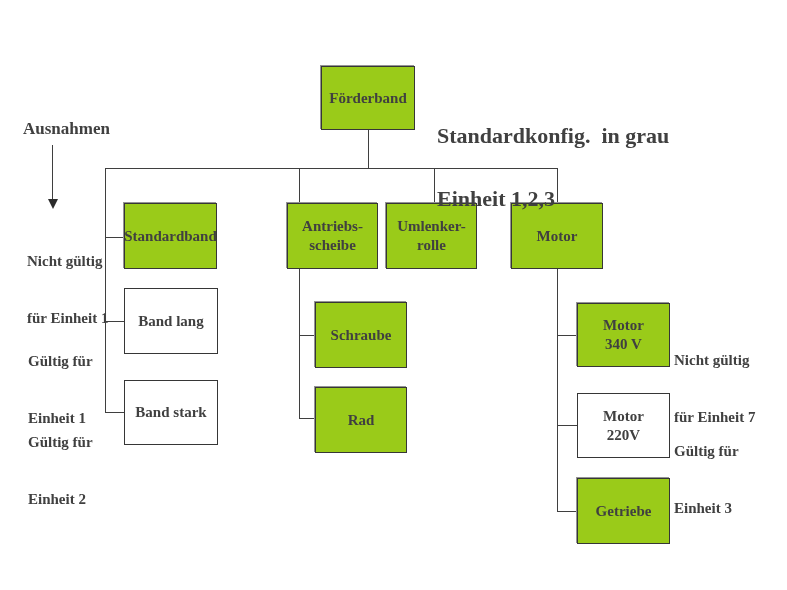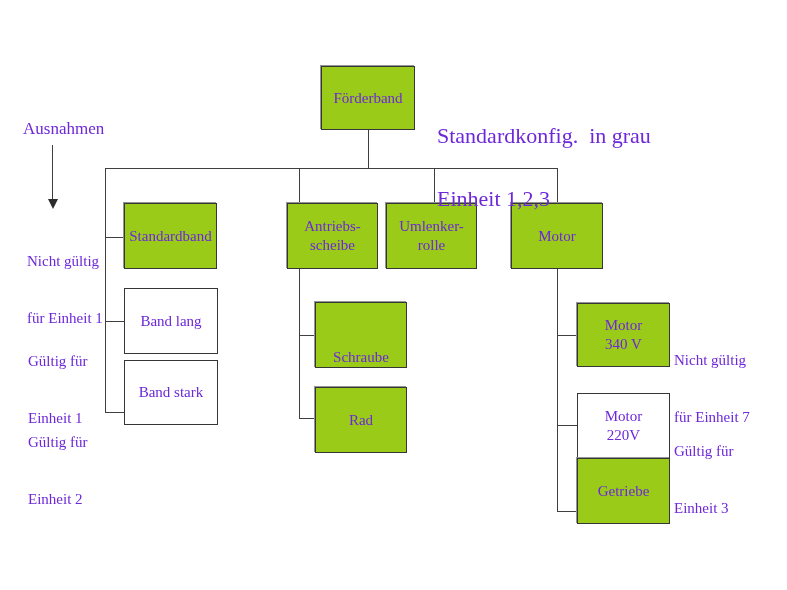--- a/index.html
+++ b/index.html
@@ -1,22 +1,23 @@
 <!DOCTYPE html>
 <html style="--node-green: #9ACB19;"><head>
 <meta charset="utf-8">
 <style>
   html,body{margin:0;padding:0;background:#fff;}
   #canvas{
     position:relative;
     width:787px;height:590px;
     background:#ffffff;
     font-family:"Liberation Serif", serif;
-    color:#6d28d9;
+    color:#404040;
     overflow:hidden;
+    font-weight:bold;
   }
   .box{
     position:absolute;
     box-sizing:border-box;
     border:1px solid #363636;
     display:flex;
     flex-direction:column;
     align-items:center;
     justify-content:center;
     text-align:center;
@@ -100,43 +101,43 @@
   </div>
 
   <div class="box green" style="left:511px;top:203px;width:92px;height:66px;">
     <span>Motor</span>
   </div>
 
   <div class="box white" style="left:124px;top:288px;width:94px;height:66px;">
     <span>Band lang</span>
   </div>
 
-  <div class="box white" style="left:124px;top:360px;width:94px;height:65px;">
+  <div class="box white" style="left:124px;top:380px;width:94px;height:65px;">
     <span>Band stark</span>
   </div>
 
-  <div class="box green" style="left:315px;top:302px;width:92px;height:66px;justify-content:flex-end;">
+  <div class="box green" style="left:315px;top:302px;width:92px;height:66px;">
     <span>Schraube</span>
   </div>
 
   <div class="box green" style="left:315px;top:387px;width:92px;height:66px;">
     <span>Rad</span>
   </div>
 
   <div class="box green" style="left:577px;top:303px;width:93px;height:64px;">
     <span>Motor</span>
     <span>340 V</span>
   </div>
 
   <div class="box white" style="left:577px;top:393px;width:93px;height:65px;">
     <span>Motor</span>
     <span>220V</span>
   </div>
 
-  <div class="box green" style="left:577px;top:458px;width:93px;height:66px;">
+  <div class="box green" style="left:577px;top:478px;width:93px;height:66px;">
     <span>Getriebe</span>
   </div>
 
   <div class="note" style="left:437px;top:83px;">
     <div>Standardkonfig.  in grau</div>
     <div>Einheit 1,2,3</div>
   </div>
 
   <div class="side-label" style="left:23px;top:119px;font-size:17px;">Ausnahmen</div>
 

